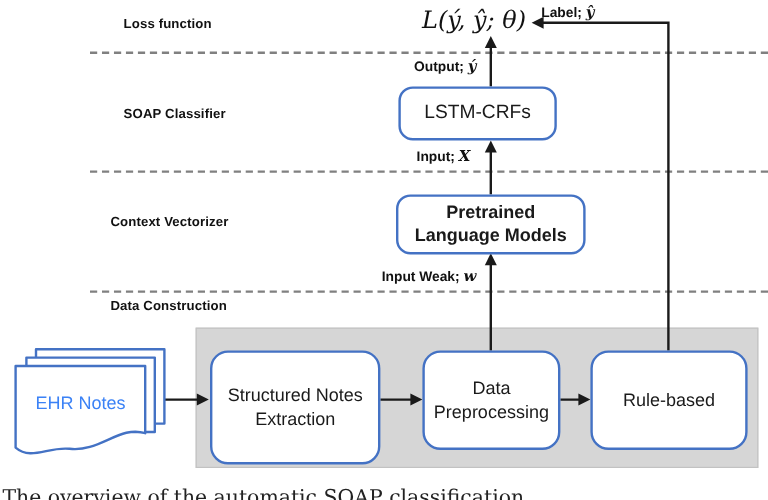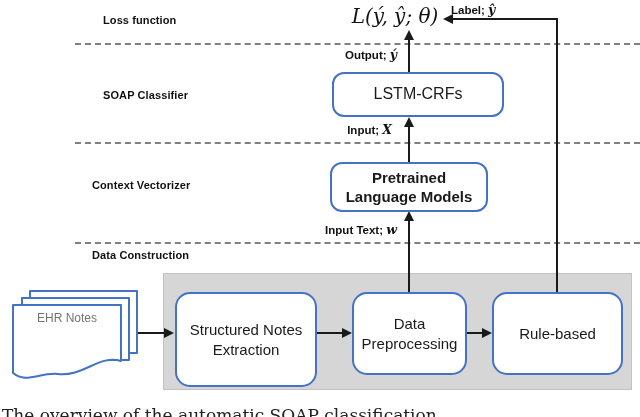--- a/index.html
+++ b/index.html
@@ -34,22 +34,22 @@
     align-items:center;justify-content:center;text-align:center;
     font-size:15px;line-height:1.3;color:#1a1a1a;z-index:3;
   }
   .biground{border-radius:15px;}
   .graypanel{
     position:absolute;left:163px;top:273px;width:469px;height:117px;
     background:#d6d6d6;border:1px solid #c2c2c2;box-sizing:border-box;z-index:1;
   }
   .wires{position:absolute;left:0;top:0;z-index:2;}
   .ehrlabel{
-    position:absolute;left:14px;top:311px;width:106px;text-align:center;
-    font-size:12px;color:#737373;z-index:3;
+    position:absolute;left:14px;top:328px;width:106px;text-align:center;
+    font-size:15px;color:#3b82f6;z-index:3;
   }
   .caption{
     position:absolute;left:2px;top:405px;font-family:"DejaVu Serif",serif;
     font-size:17px;color:#222;white-space:nowrap;z-index:1;
   }
 </style>
 </head>
 <body>
 
 <div class="page">
@@ -61,21 +61,21 @@
 
   <div class="dashline" style="top:43px;"></div>
   <div class="dashline" style="top:142px;"></div>
   <div class="dashline" style="top:242px;"></div>
 
   <div class="formula">L(ý, ŷ; θ)</div>
 
   <div class="iolabel" style="left:451px;top:2px;"><span>Label; </span><span class="iovar">ŷ</span></div>
   <div class="iolabel" style="right:243px;top:47px;"><span>Output; </span><span class="iovar">ý</span></div>
   <div class="iolabel" style="right:248px;top:122px;"><span>Input; </span><span class="iovar">X</span></div>
-  <div class="iolabel" style="right:243px;top:222px;"><span>Input Text; </span><span class="iovar">w</span></div>
+  <div class="iolabel" style="right:243px;top:222px;"><span>Input Weak; </span><span class="iovar">w</span></div>
 
   <div class="graypanel"></div>
 
   <svg class="wires" width="640" height="417" viewBox="0 0 640 417">
     <g stroke="#1a1a1a" stroke-width="2" fill="none">
 
       <line x1="409" y1="39" x2="409" y2="72"></line>
 
       <line x1="409" y1="126" x2="409" y2="162"></line>
 
@@ -98,21 +98,21 @@
       <polygon points="352,333 342,328 342,338"></polygon>
       <polygon points="492,333 482,328 482,338"></polygon>
     </g>
     <g stroke="#4472C4" stroke-width="2" fill="#ffffff" stroke-linejoin="round">
       <rect x="30" y="291" width="107" height="62"></rect>
       <rect x="22" y="298" width="107" height="62"></rect>
       <path d="M13,305 H121 V361 C100,354 83,377 58,374 C40,372 26,384 13,373 Z"></path>
     </g>
   </svg>
 
-  <div class="bluebox" style="left:332px;top:72px;width:172px;height:45px;font-size:16px;">
+  <div class="bluebox" style="left:332px;top:72px;width:132px;height:45px;font-size:16px;">
     <span>LSTM-CRFs</span>
   </div>
   <div class="bluebox" style="left:330px;top:162px;width:158px;height:50px;font-weight:bold;">
     <span>Pretrained</span>
     <span>Language Models</span>
   </div>
 
   <div class="bluebox biground" style="left:175px;top:292px;width:142px;height:95px;">
     <span>Structured Notes</span>
     <span>Extraction</span>

